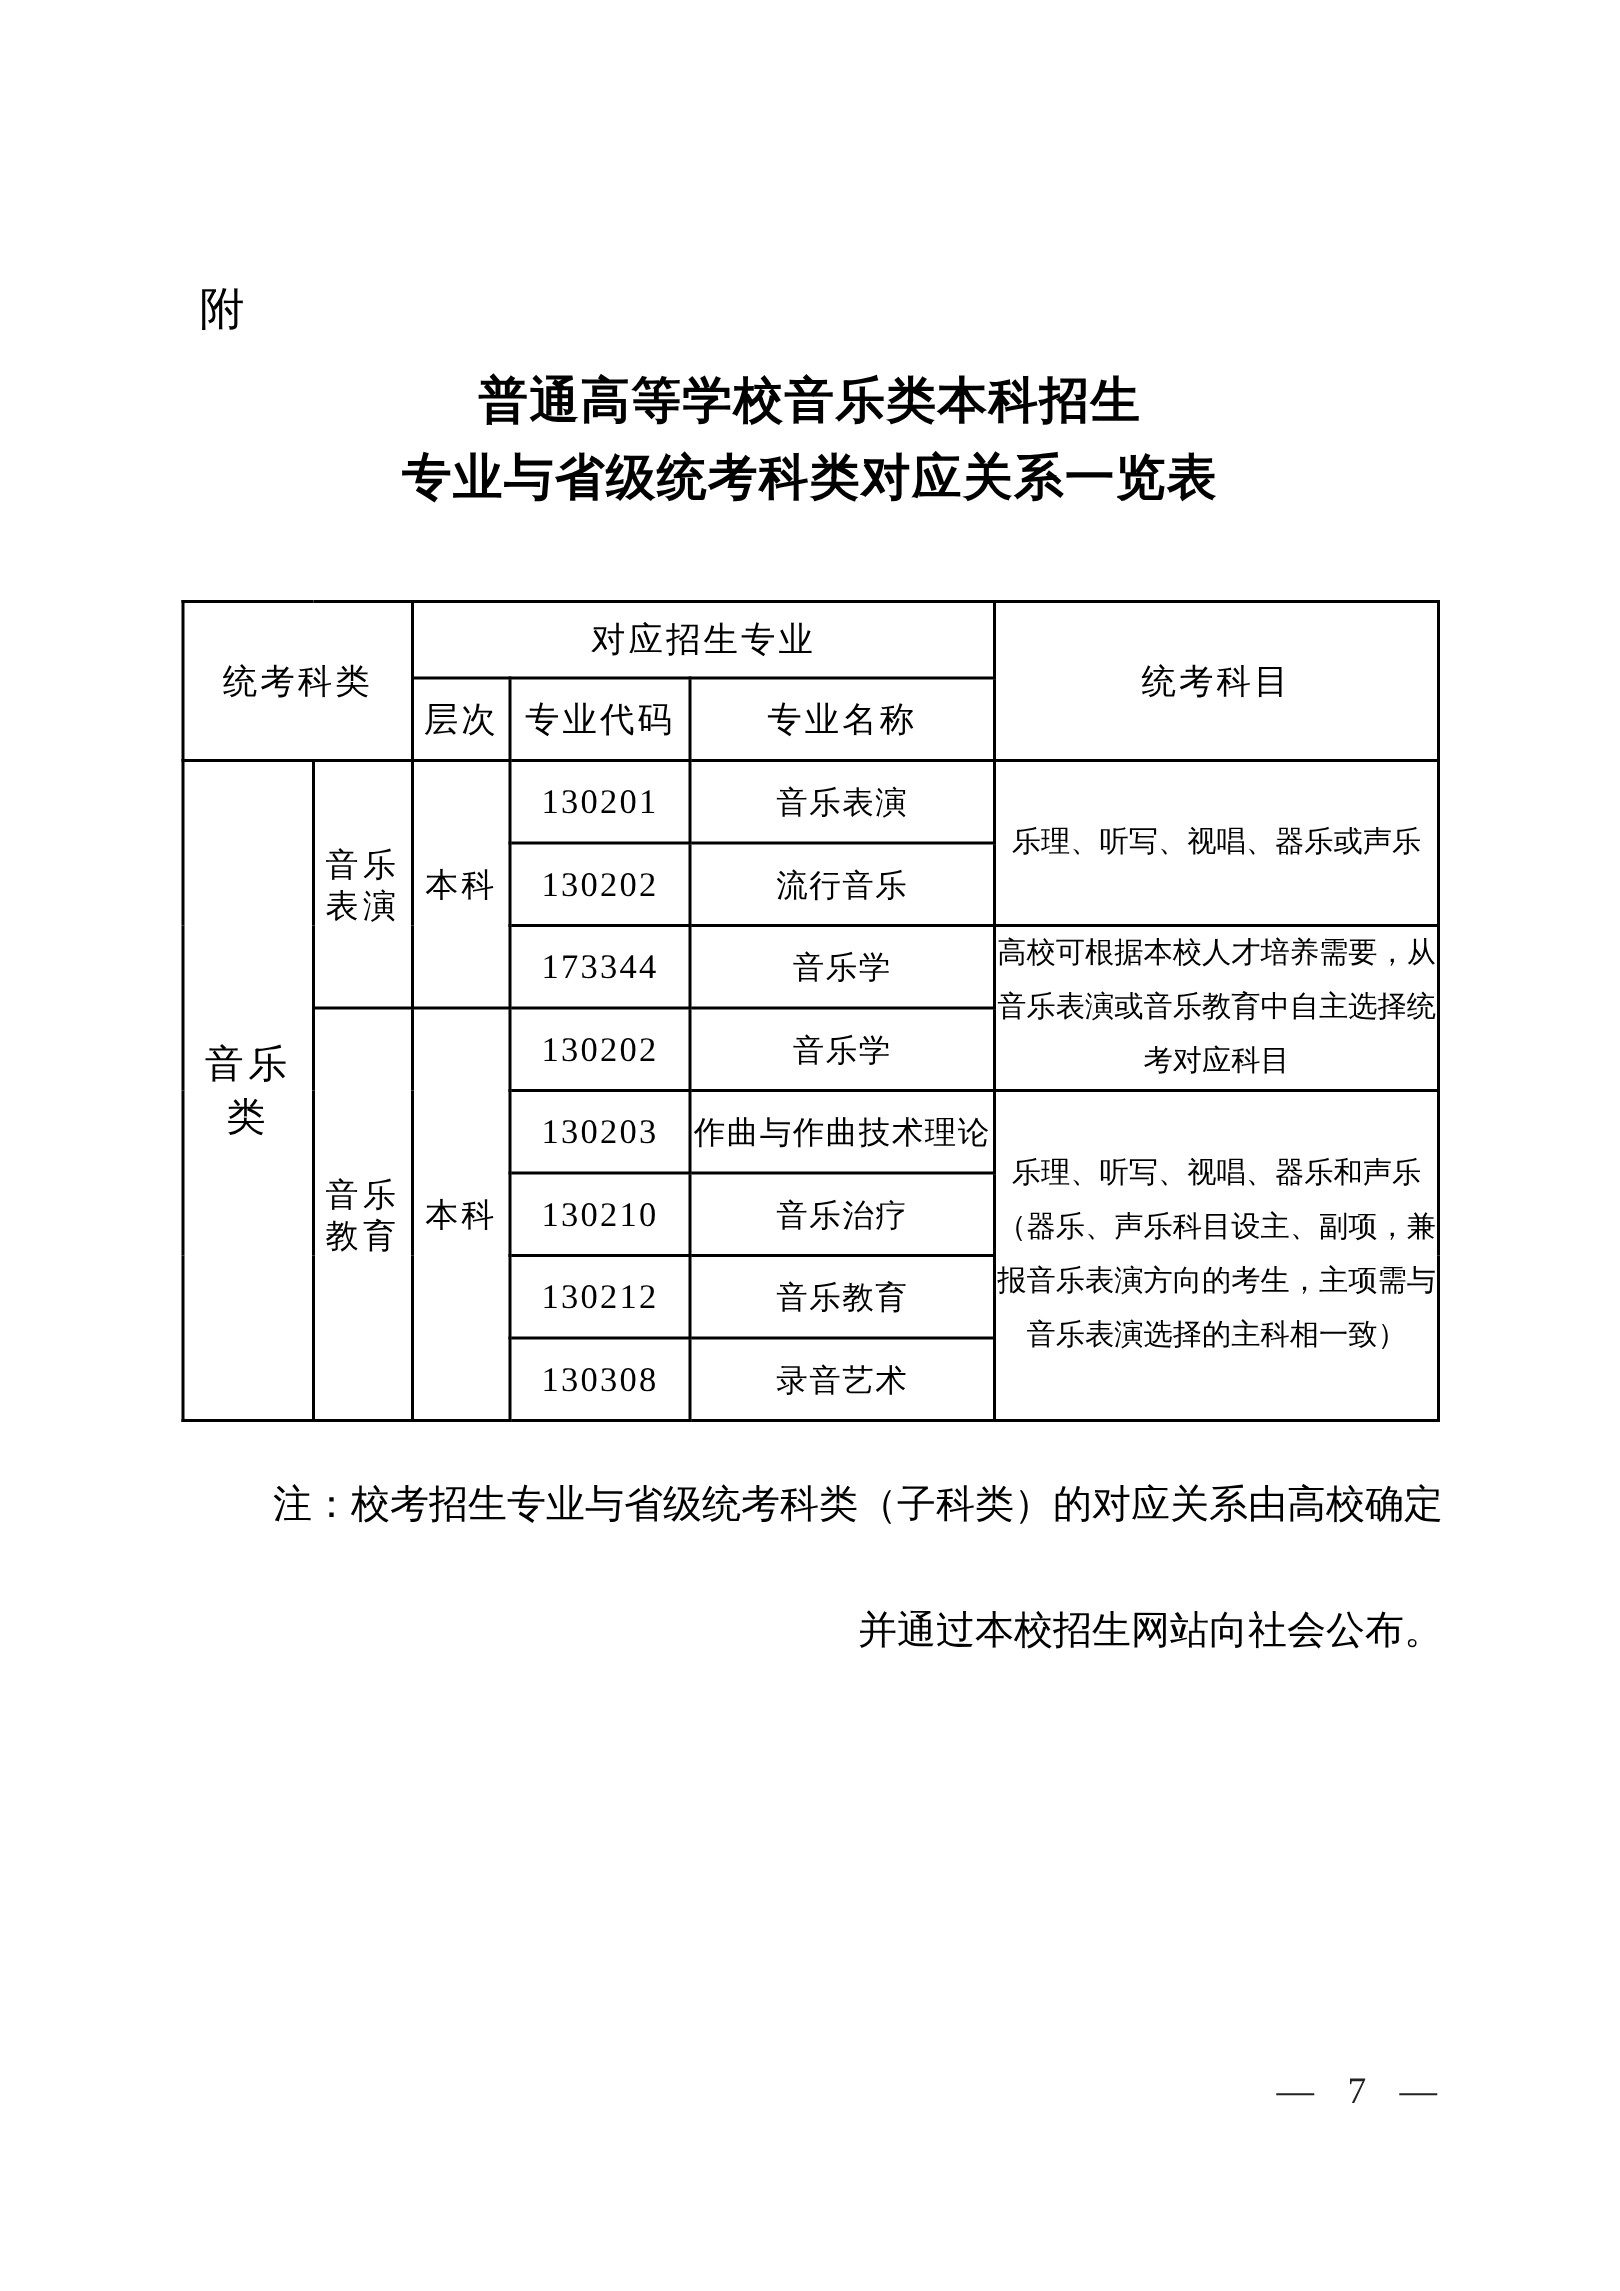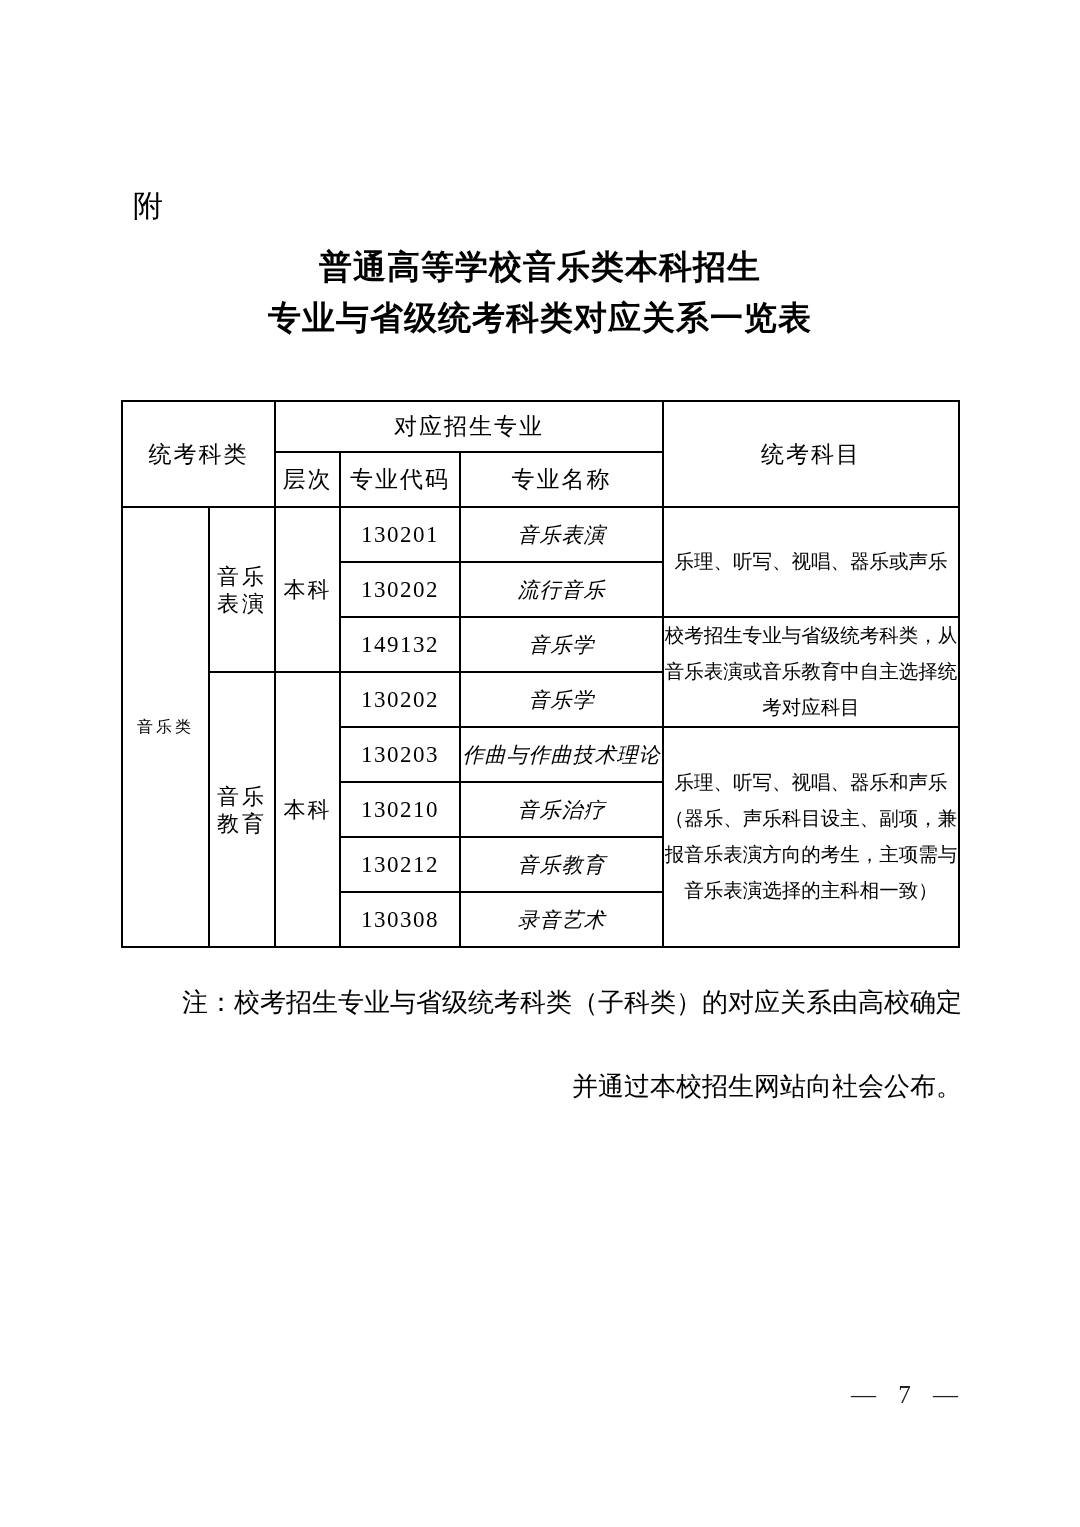--- a/index.html
+++ b/index.html
@@ -17,25 +17,25 @@
     border-collapse:collapse;table-layout:fixed;
   }
   table.doc th,table.doc td{
     border:2px solid #000;padding:0;font-weight:normal;
     text-align:center;vertical-align:middle;overflow:hidden;
   }
   tr.h1{height:51px;}
   tr.h2{height:55px;}
   tr.br{height:55px;}
   th.hd{font-size:23px;letter-spacing:2px;margin-top:29px;}
-  td.cat{font-size:16px;letter-spacing:3px;}
+  td.cat{font-size:26px;letter-spacing:3px;}
   td.sub{font-size:22px;letter-spacing:3px;white-space:pre-line;line-height:27px;}
   td.lvl{font-size:22px;letter-spacing:2px;}
   td.code{font-size:23px;letter-spacing:1.5px;}
-  td.name{font-size:21px;letter-spacing:1px;white-space:nowrap;font-style:italic;}
+  td.name{font-size:21px;letter-spacing:1px;white-space:nowrap;}
   td.subj{font-size:19.5px;text-align:left;line-height:36px;padding:4px 6px;}
   td.subj.ctr{text-align:center;}
   .note{
     position:absolute;left:120px;top:961px;width:842px;
     font-size:26px;line-height:84px;text-indent:52px;text-align:right;
   }
   .pageno{position:absolute;left:851px;top:1381px;font-size:25px;word-spacing:16px;color:#222;}
 </style>
 </head>
 <body>
@@ -72,23 +72,23 @@
       <td class="lvl" rowspan="3">本科</td>
       <td class="code">130201</td>
       <td class="name">音乐表演</td>
       <td class="subj ctr" rowspan="2">乐理、听写、视唱、器乐或声乐</td>
     </tr>
     <tr class="br">
       <td class="code">130202</td>
       <td class="name">流行音乐</td>
     </tr>
     <tr class="br">
-      <td class="code">149132</td>
+      <td class="code">173344</td>
       <td class="name">音乐学</td>
-      <td class="subj" rowspan="2">校考招生专业与省级统考科类，从音乐表演或音乐教育中自主选择统考对应科目</td>
+      <td class="subj" rowspan="2">高校可根据本校人才培养需要，从音乐表演或音乐教育中自主选择统考对应科目</td>
     </tr>
     <tr class="br">
       <td class="sub" rowspan="5">音乐
 教育</td>
       <td class="lvl" rowspan="5">本科</td>
       <td class="code">130202</td>
       <td class="name">音乐学</td>
     </tr>
     <tr class="br">
       <td class="code">130203</td>

